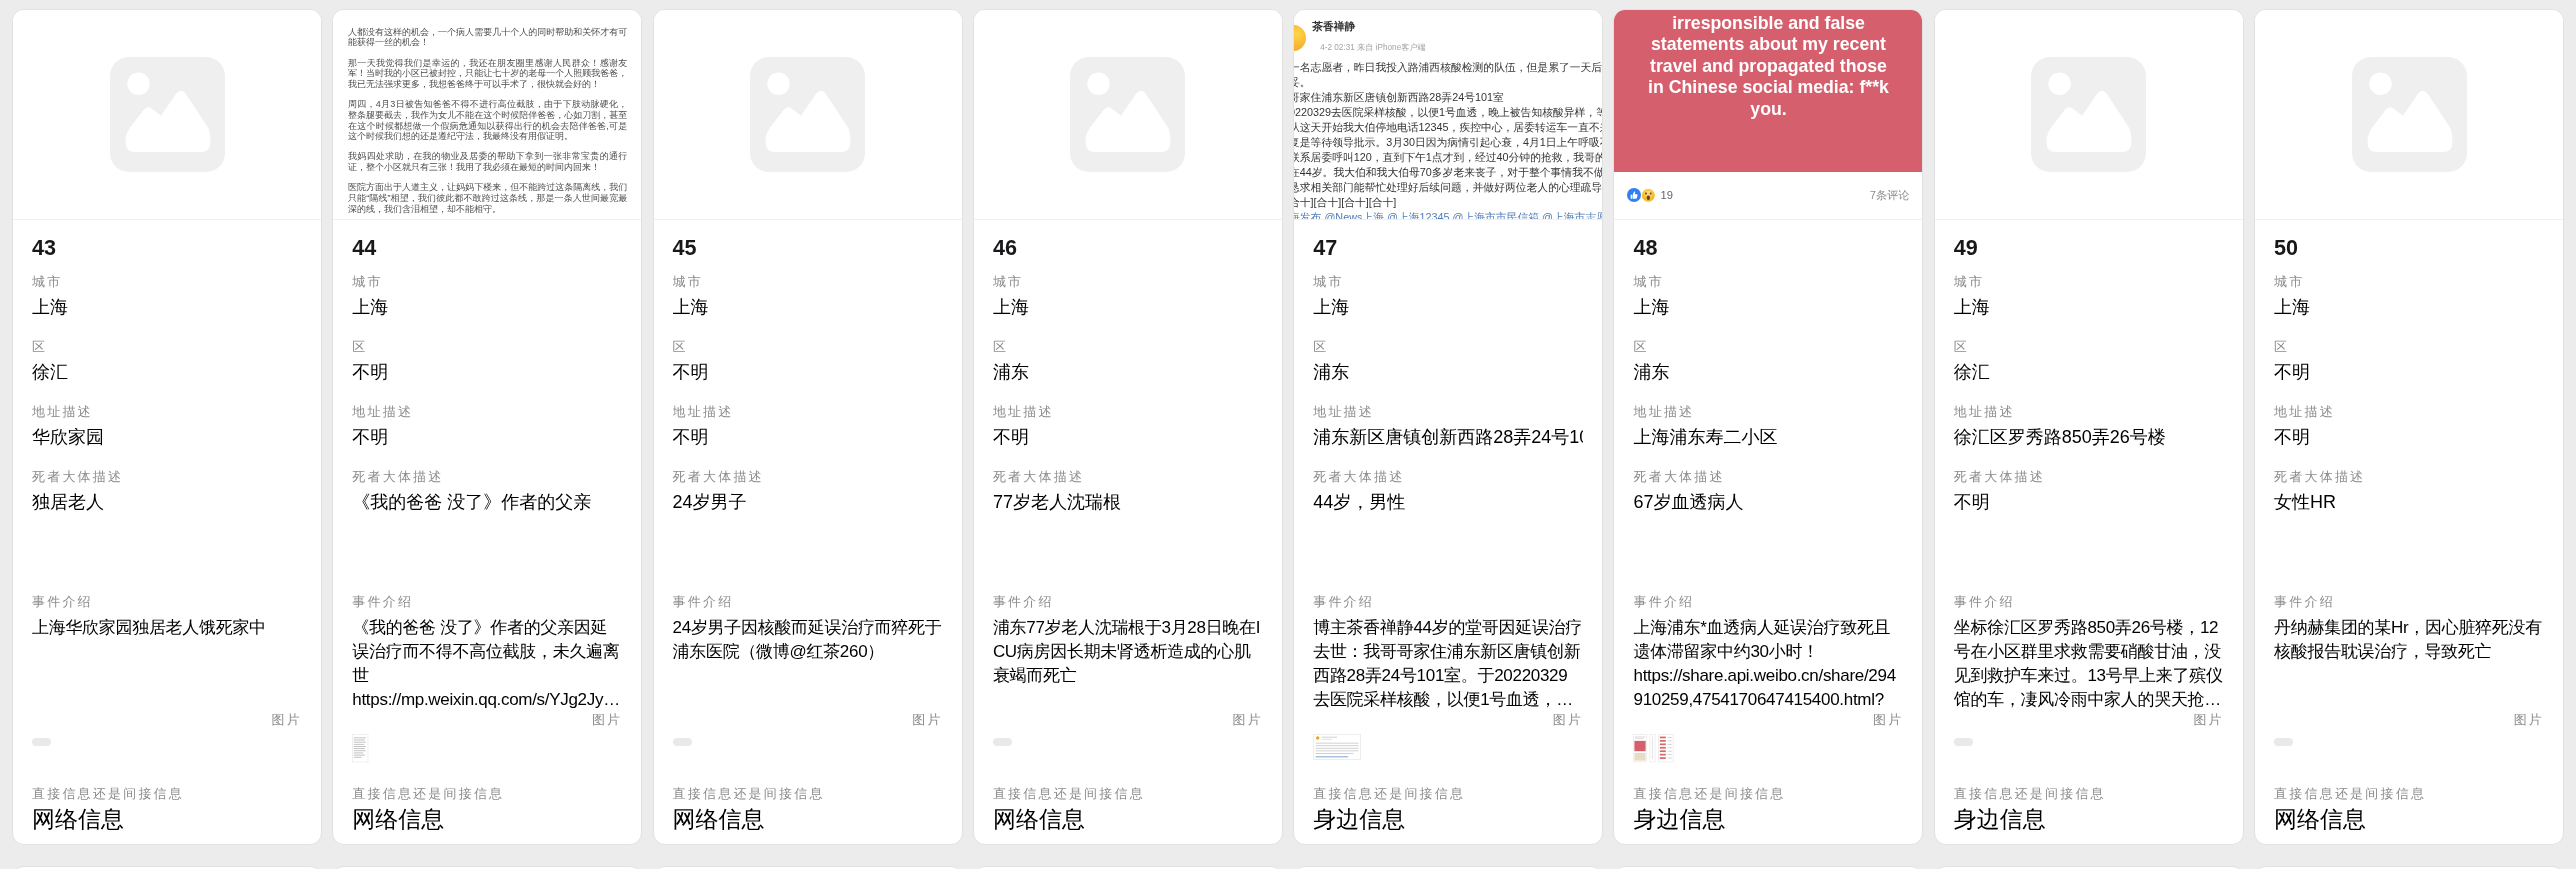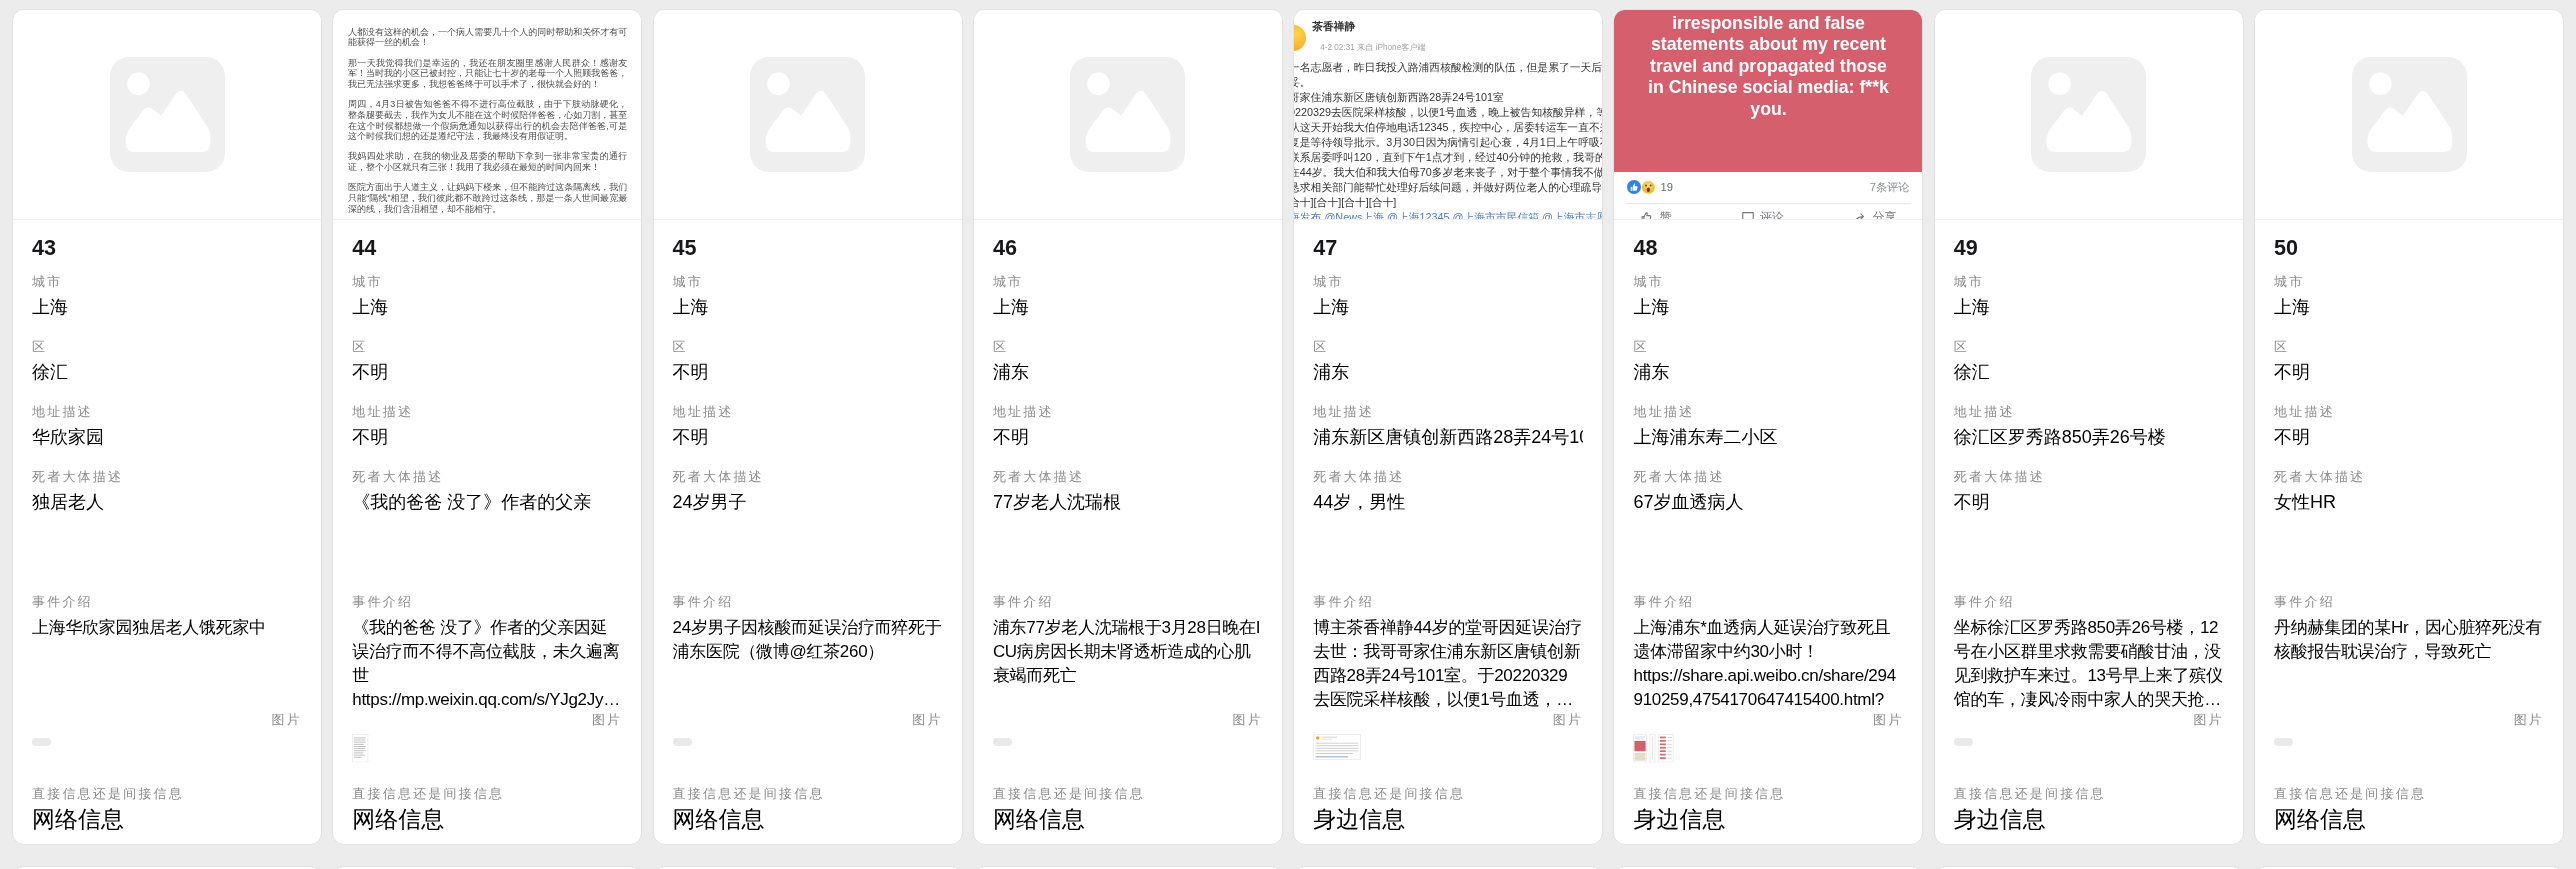--- a/index.html
+++ b/index.html
@@ -29,21 +29,21 @@
   .wb-name{position:absolute;left:18px;top:10px;font-size:10.8px;font-weight:bold;color:#333;}
   .wb-meta{position:absolute;left:26px;top:32px;font-size:8.2px;color:#a3a3a3;}
   .wb-body{position:absolute;left:-5.2px;top:50px;width:328px;font-size:10.8px;line-height:15px;
     color:#333;white-space:pre;overflow:hidden;}
   .wb-mentions{color:#4f7cba;}
   
   .fb{position:absolute;inset:0;}
   .fb-red{height:162px;background:#d65f6e;color:#fff;font-weight:bold;font-size:17.7px;
     line-height:21.6px;text-align:center;padding:9px 26px;box-sizing:border-box;overflow:hidden;}
   .fb-red-inner{margin-top:-6px;}
-  .fb-eng{height:31px;display:flex;align-items:center;padding:0 13px;font-size:11.2px;color:#606770;}
+  .fb-eng{height:31px;display:flex;align-items:center;padding:8px 13px;font-size:11.2px;color:#606770;}
   .fb-reactions{display:flex;align-items:center;}
   .fb-count{margin-left:4.3px;}
   .fb-spacer{flex:1;}
   .fb-comments{color:#8a8d91;}
   .fb-divider{border-top:0.9px solid #e4e6e9;margin:0 11.2px;}
   .fb-actions{display:flex;justify-content:space-between;padding:5.2px 26px 0;color:#75787c;font-size:12px;}
   .fb-action{display:flex;gap:5.2px;align-items:center;}
   
   .card-body{padding:0 19px;}
   .card-number{font-size:21.6px;font-weight:bold;color:#18181b;margin:17px 0 14.7px;line-height:22.4px;}

